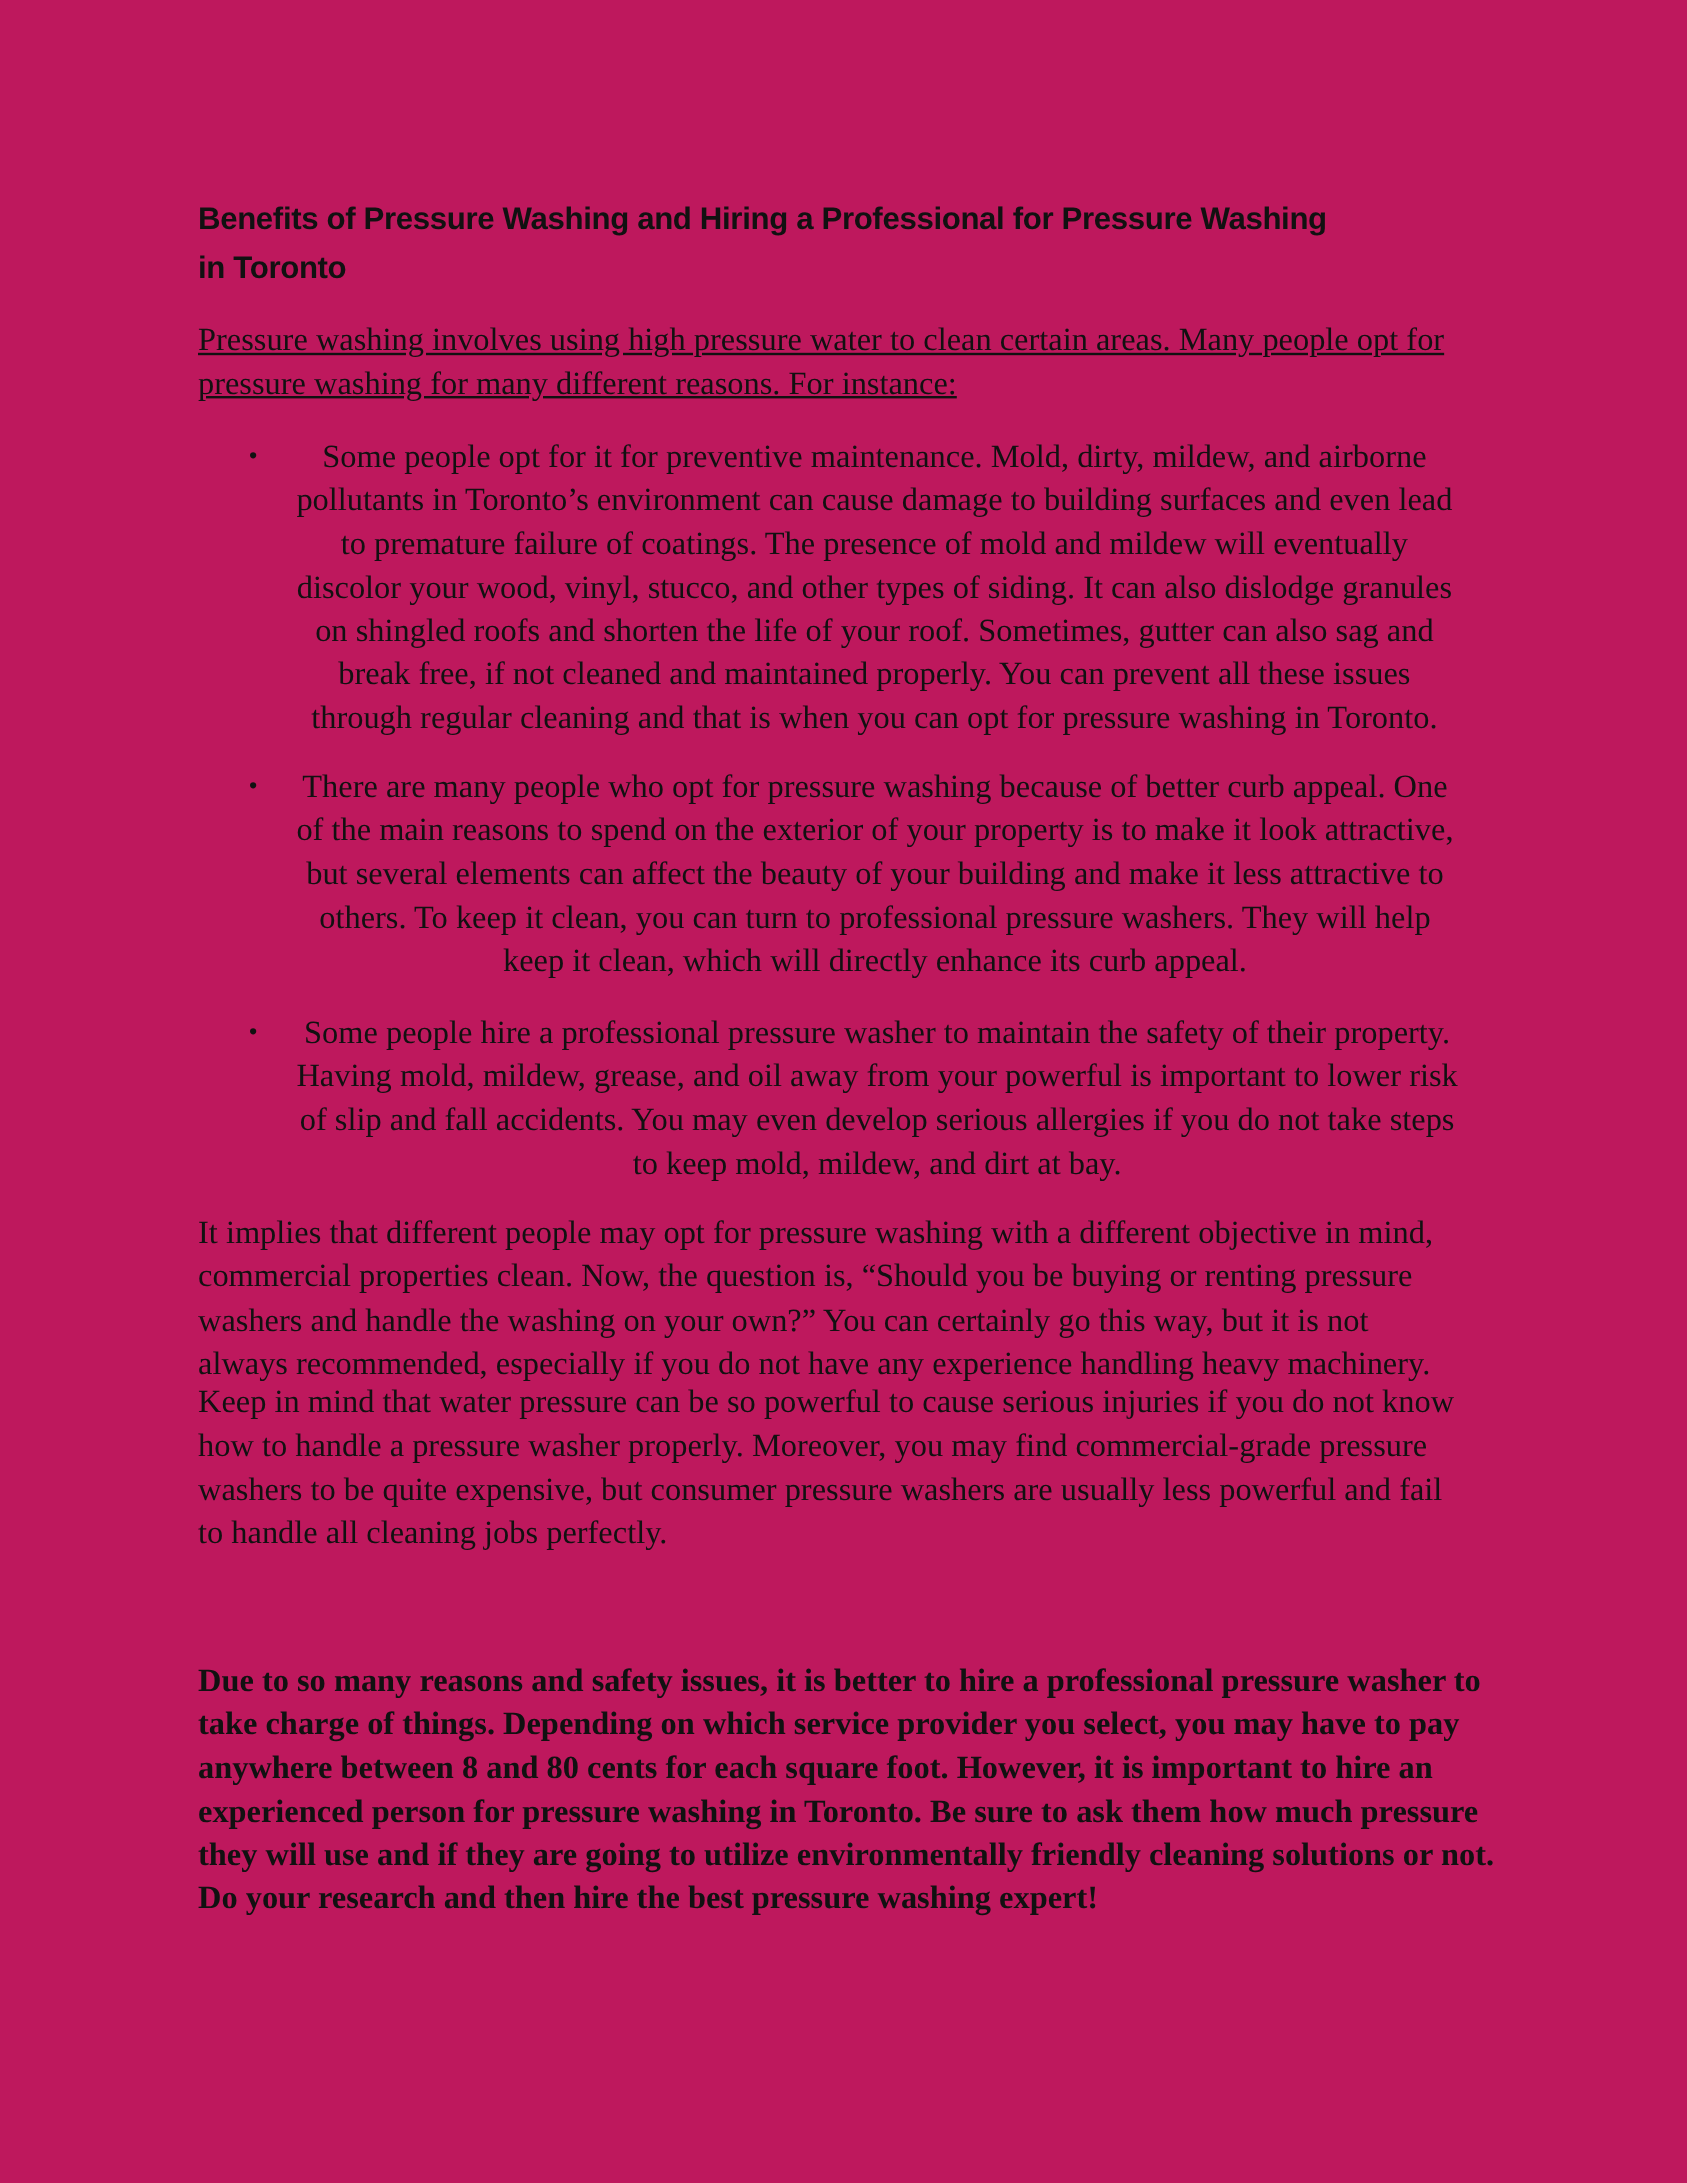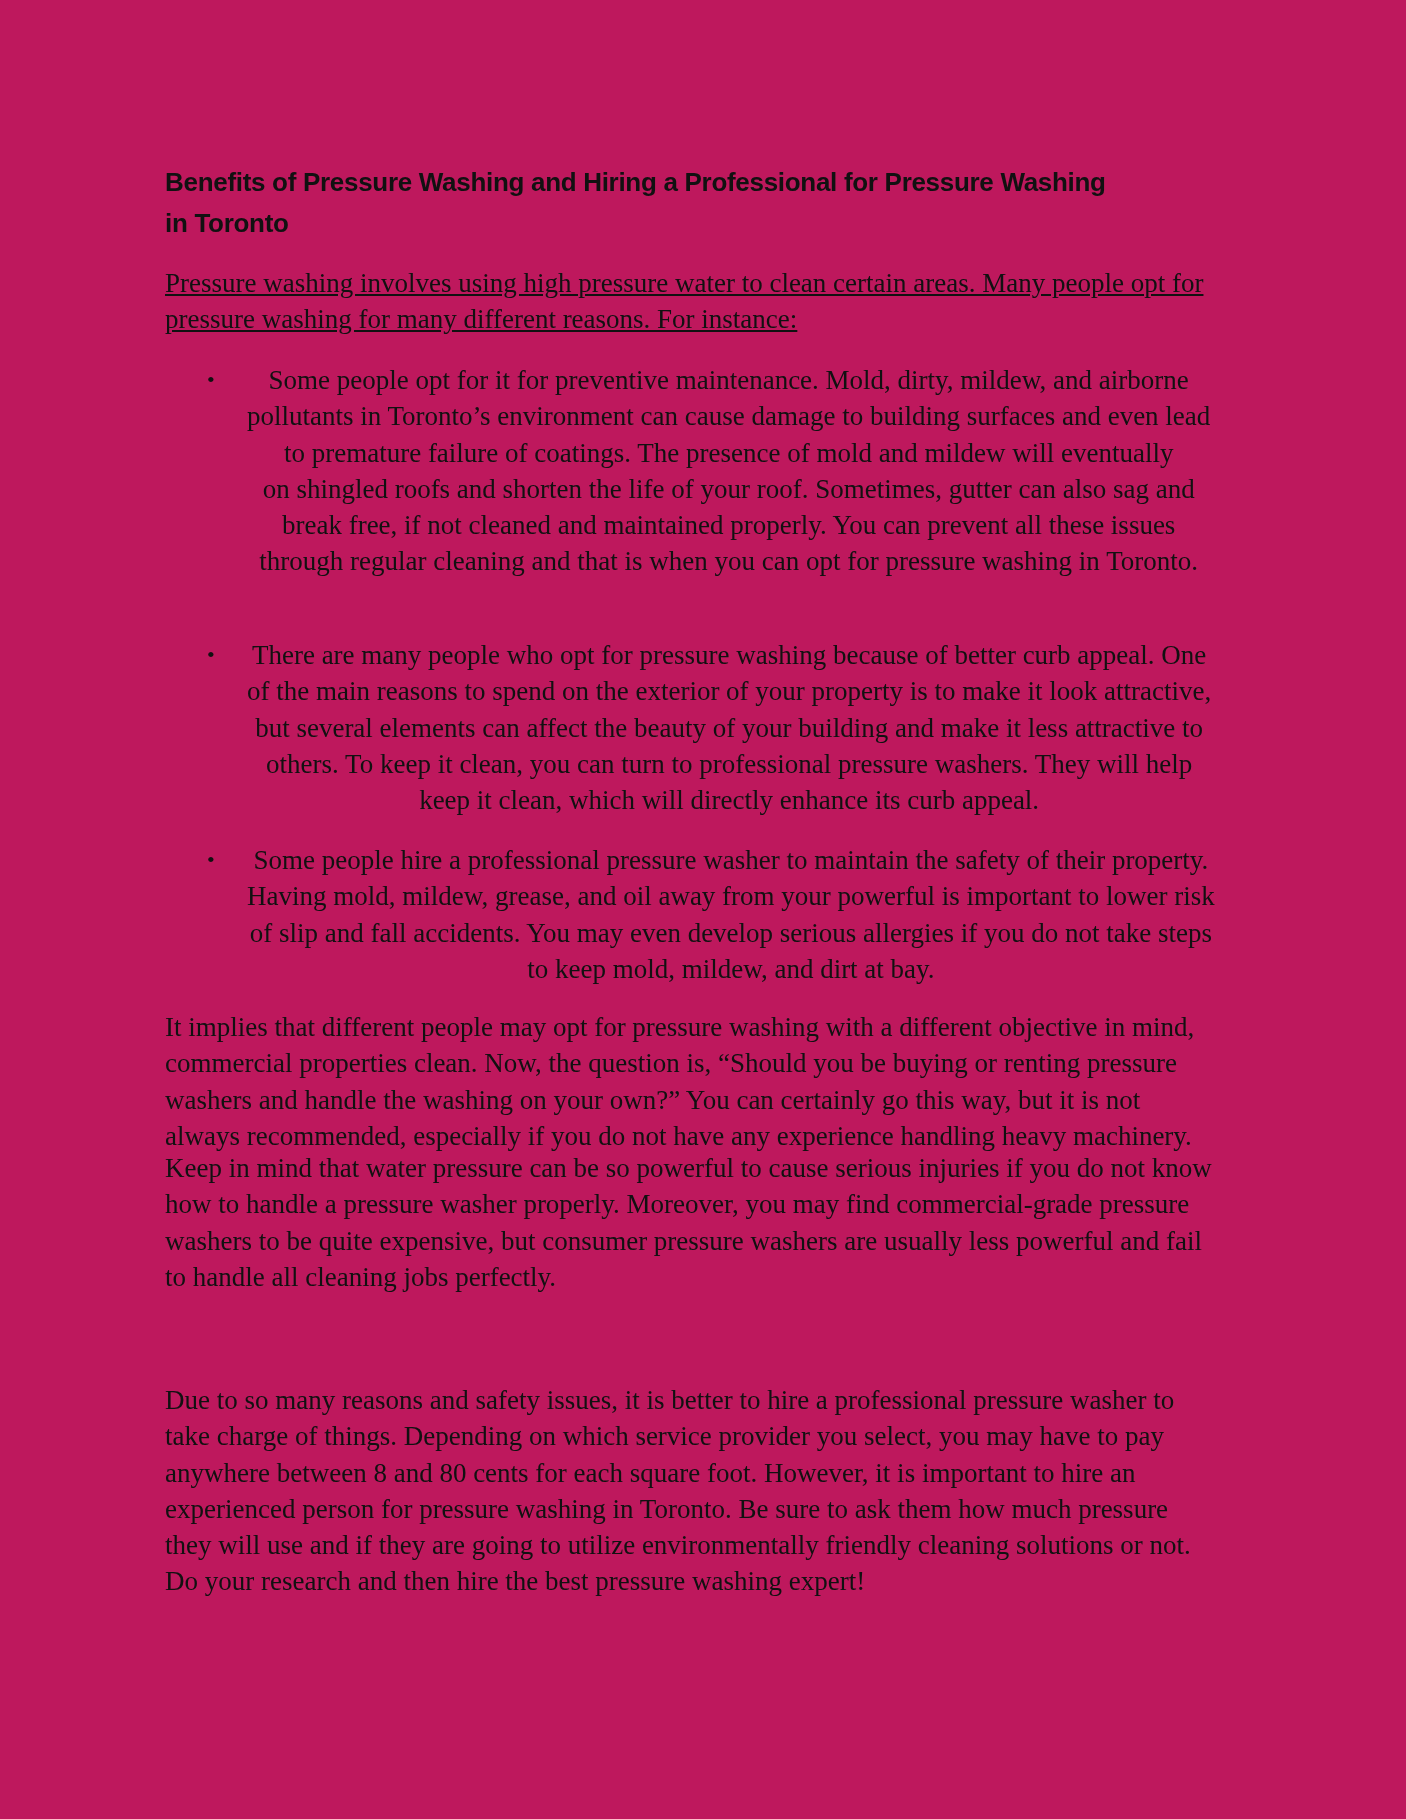--- a/index.html
+++ b/index.html
@@ -29,20 +29,21 @@
     <span class="line">Pressure washing involves using high pressure water to clean certain areas. Many people opt for</span>
     <span class="line">pressure washing for many different reasons. For instance:</span>
   </p>
 
   <div class="bullet-item" style="top:362px;">
     <span class="bullet-dot">•</span>
     <div class="bullet-text">
       <span class="line">Some people opt for it for preventive maintenance. Mold, dirty, mildew, and airborne</span>
       <span class="line">pollutants in Toronto’s environment can cause damage to building surfaces and even lead</span>
       <span class="line">to premature failure of coatings. The presence of mold and mildew will eventually</span>
+      <span class="line">discolor your wood, vinyl, stucco, and other types of siding. It can also dislodge granules</span>
       <span class="line">on shingled roofs and shorten the life of your roof. Sometimes, gutter can also sag and</span>
       <span class="line">break free, if not cleaned and maintained properly. You can prevent all these issues</span>
       <span class="line">through regular cleaning and that is when you can opt for pressure washing in Toronto.</span>
     </div>
   </div>
 
   <div class="bullet-item" style="top:637px;">
     <span class="bullet-dot">•</span>
     <div class="bullet-text">
       <span class="line">There are many people who opt for pressure washing because of better curb appeal. One</span>
@@ -70,21 +71,21 @@
     <span class="line">always recommended, especially if you do not have any experience handling heavy machinery.</span>
   </p>
 
   <p class="para" style="top:1150px; margin:0;">
     <span class="line">Keep in mind that water pressure can be so powerful to cause serious injuries if you do not know</span>
     <span class="line">how to handle a pressure washer properly. Moreover, you may find commercial-grade pressure</span>
     <span class="line">washers to be quite expensive, but consumer pressure washers are usually less powerful and fail</span>
     <span class="line">to handle all cleaning jobs perfectly.</span>
   </p>
 
-  <p class="para" style="top:1382px; margin:0;">
+  <p class="para" style="top:1382px; margin:0;font-weight:bold;">
     <span class="line">Due to so many reasons and safety issues, it is better to hire a professional pressure washer to</span>
     <span class="line">take charge of things. Depending on which service provider you select, you may have to pay</span>
     <span class="line">anywhere between 8 and 80 cents for each square foot. However, it is important to hire an</span>
     <span class="line">experienced person for pressure washing in Toronto. Be sure to ask them how much pressure</span>
     <span class="line">they will use and if they are going to utilize environmentally friendly cleaning solutions or not.</span>
     <span class="line">Do your research and then hire the best pressure washing expert!</span>
   </p>
 
 </div>
 

